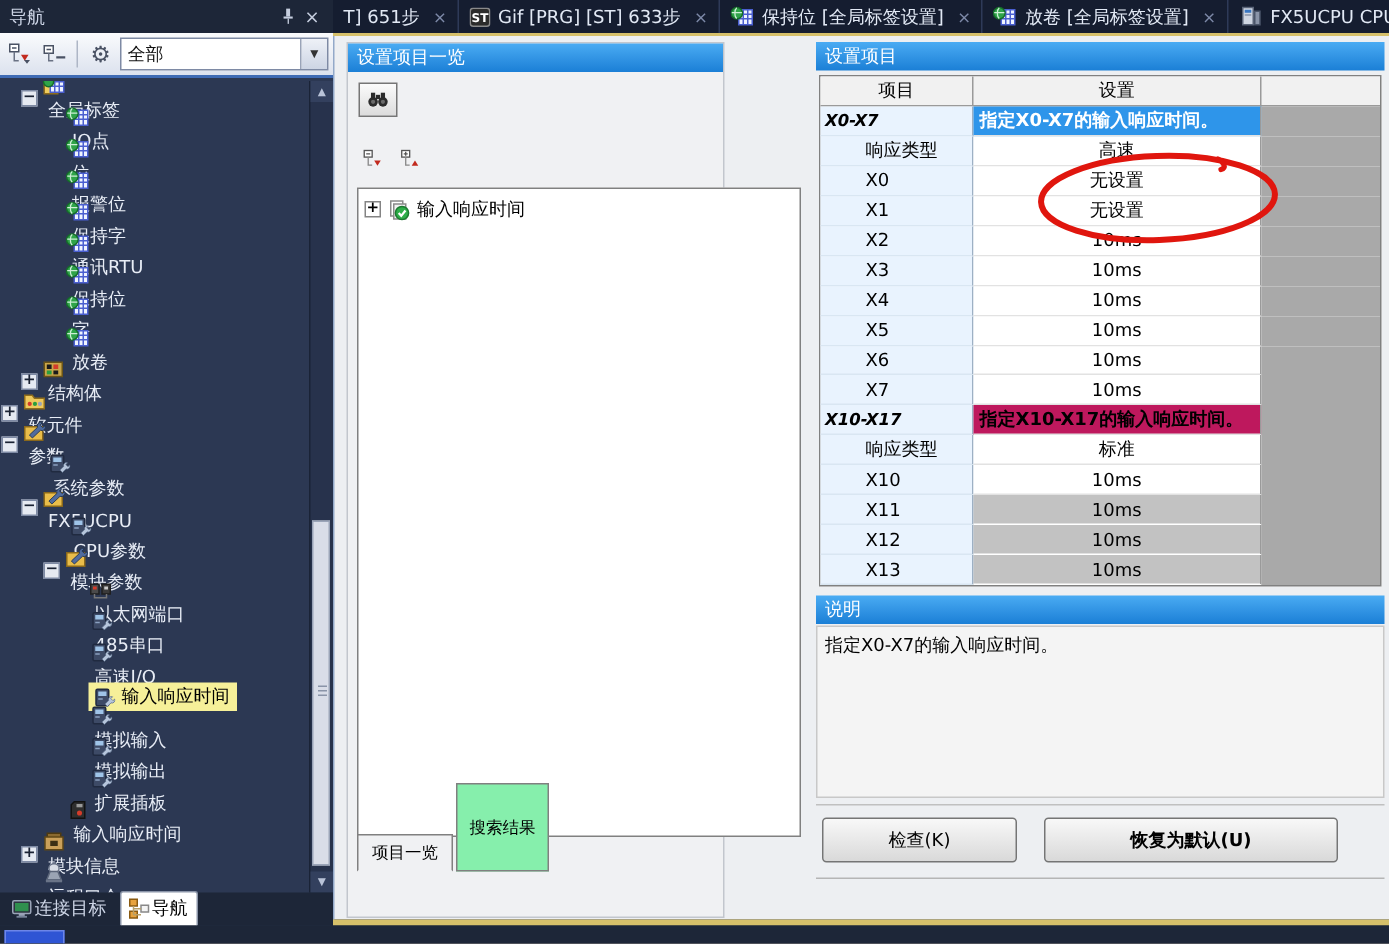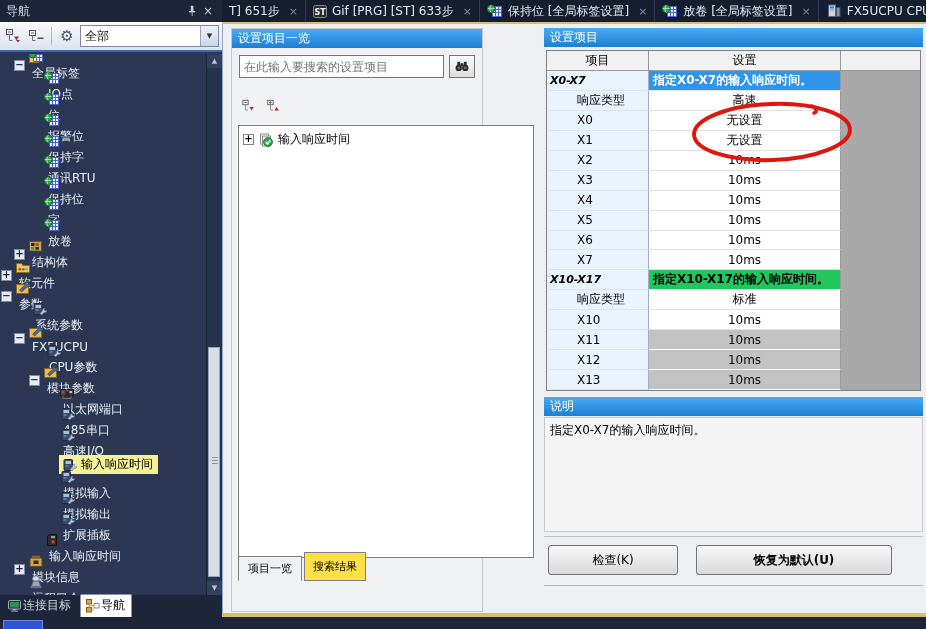--- a/index.html
+++ b/index.html
@@ -51,41 +51,41 @@
   .search-row{position:absolute;left:7px;top:26px;right:7px;height:23px;display:flex;gap:5px;}
   .search-input{flex:1;border:1px solid #767676;font-size:12px;padding:0 4px;font-family:inherit;color:#222;background:#fff;min-width:0;}
   .search-btn{width:26px;height:23px;background:linear-gradient(#fbfbfb,#dcdcdc);border:1px solid #767676;
     display:flex;align-items:center;justify-content:center;box-sizing:border-box;}
   .tree-toolbar{position:absolute;left:9px;top:70px;display:flex;gap:9px;}
   .list-tree{position:absolute;left:6px;top:96px;width:296px;bottom:53px;background:#fff;border:1px solid #808080;box-sizing:border-box;}
   .list-tree-row{display:flex;align-items:center;gap:4px;padding:5px 4px;font-size:12px;color:#000;}
   .exp-light{width:11px;height:11px;box-sizing:border-box;background:#fff;border:1px solid #848484;color:#000;
     font-size:10px;line-height:8px;text-align:center;font-weight:bold;flex:none;}
   .list-tabs{position:absolute;left:6px;bottom:30px;display:flex;align-items:flex-end;margin-top:16px;}
-  .ltab{font-size:11px;padding:6px 8px;border:1px solid #808080;background:#fde047;color:#000;margin-right:2px;}
+  .ltab{font-size:11px;padding:21px 8px;border:1px solid #808080;background:#86efac;color:#000;margin-right:2px;}
   .ltab.active{background:#f0f1f3;border-bottom-color:#f0f1f3;padding:4px 9px;}
   
   .settings-panel{position:absolute;left:321px;top:4px;width:379px;height:432px;}
   .table-wrap{position:absolute;left:2px;top:22px;width:375px;height:341px;background:#fff;border:1px solid #808080;box-sizing:border-box;}
   .thead{height:20px;display:flex;background:#f1f1f1;border-bottom:1px solid #9a9a9a;box-sizing:border-box;}
   .th{font-size:12px;color:#000;display:flex;align-items:center;justify-content:center;box-sizing:border-box;}
   .th.c1{width:102px;border-right:1px solid #9a9a9a;}
   .th.c2{width:192px;border-right:1px solid #9a9a9a;}
   .th.c3{flex:1;}
   .tbody{position:absolute;left:0;top:20px;right:0;bottom:0;display:flex;flex-direction:column;}
   .trow{flex:1;display:flex;min-height:0;}
   .td-label{width:102px;background:#e9f3fe;border-right:1px solid #9db0c4;border-bottom:1px solid #d9e6f2;
     display:flex;align-items:center;font-size:12px;color:#000;box-sizing:border-box;padding-left:30px;}
   .td-label.group{padding-left:3px;font-size:11px;font-weight:bold;font-style:italic;}
   .td-value{width:192px;border-right:1px solid #9a9a9a;border-bottom:1px solid #e2e2e2;background:#fff;
     display:flex;align-items:center;justify-content:center;font-size:12px;color:#000;box-sizing:border-box;}
   .td-value.v-link{color:#000000;}
   .td-value.v-gray{background:#c2c2c2;border-bottom:1px solid #fff;}
   .td-value.v-selected{background:#2e95ea;color:#fff;font-weight:bold;justify-content:flex-start;padding-left:4px;}
-  .td-value.v-group{background:#22c55e;color:#000;font-weight:bold;justify-content:flex-start;padding-left:4px;}
+  .td-value.v-group{background:#be185d;color:#000;font-weight:bold;justify-content:flex-start;padding-left:4px;}
   .td-void{flex:1;background:#a9a9a9;}
   .desc-header{position:absolute;left:0;top:369px;width:379px;box-sizing:border-box;}
   .desc-body{position:absolute;left:0;top:389px;width:379px;height:115px;background:#f4f4f4;border:1px solid #c8c8c8;
     box-sizing:border-box;font-size:12px;color:#000;padding:4px 5px;}
   .pbtn{position:absolute;top:517px;height:30px;background:linear-gradient(#f8f8f8,#d9d9d9);
     border:1px solid #757575;border-radius:3px;font-size:12px;color:#000;font-family:inherit;}
   .pbtn.b1{left:4px;width:130px;}
   .pbtn.b2{left:152px;width:196px;font-weight:bold;}
   .hr1{position:absolute;left:0;top:508px;width:379px;height:1px;background:#c0c0c0;}
   .hr2{position:absolute;left:0;top:557px;width:379px;height:1px;background:#b5b5b5;}
@@ -435,21 +435,20 @@
       </div>
   </div>
 
   <div class="doc-area">
 
     <div class="list-panel">
       <div class="panel-header">
         <span>设置项目一览</span>
       </div>
       <div class="search-row">
-        <input class="search-input" type="text" placeholder="在此输入要搜索的设置项目" style="">
         <span class="search-btn">
           <span>
               <svg width="16" height="15" viewBox="0 0 16 16">
                 <rect x="3" y="3" width="3" height="5" fill="#2b2b2b"></rect>
                 <rect x="10" y="3" width="3" height="5" fill="#2b2b2b"></rect>
                 <rect x="6.5" y="4.5" width="3" height="3" fill="#2b2b2b"></rect>
                 <circle cx="4.5" cy="9.5" r="3.4" fill="#2b2b2b"></circle>
                 <circle cx="11.5" cy="9.5" r="3.4" fill="#2b2b2b"></circle>
                 <circle cx="4.5" cy="9.5" r="1.5" fill="#6b6b6b"></circle>
                 <circle cx="11.5" cy="9.5" r="1.5" fill="#6b6b6b"></circle>

